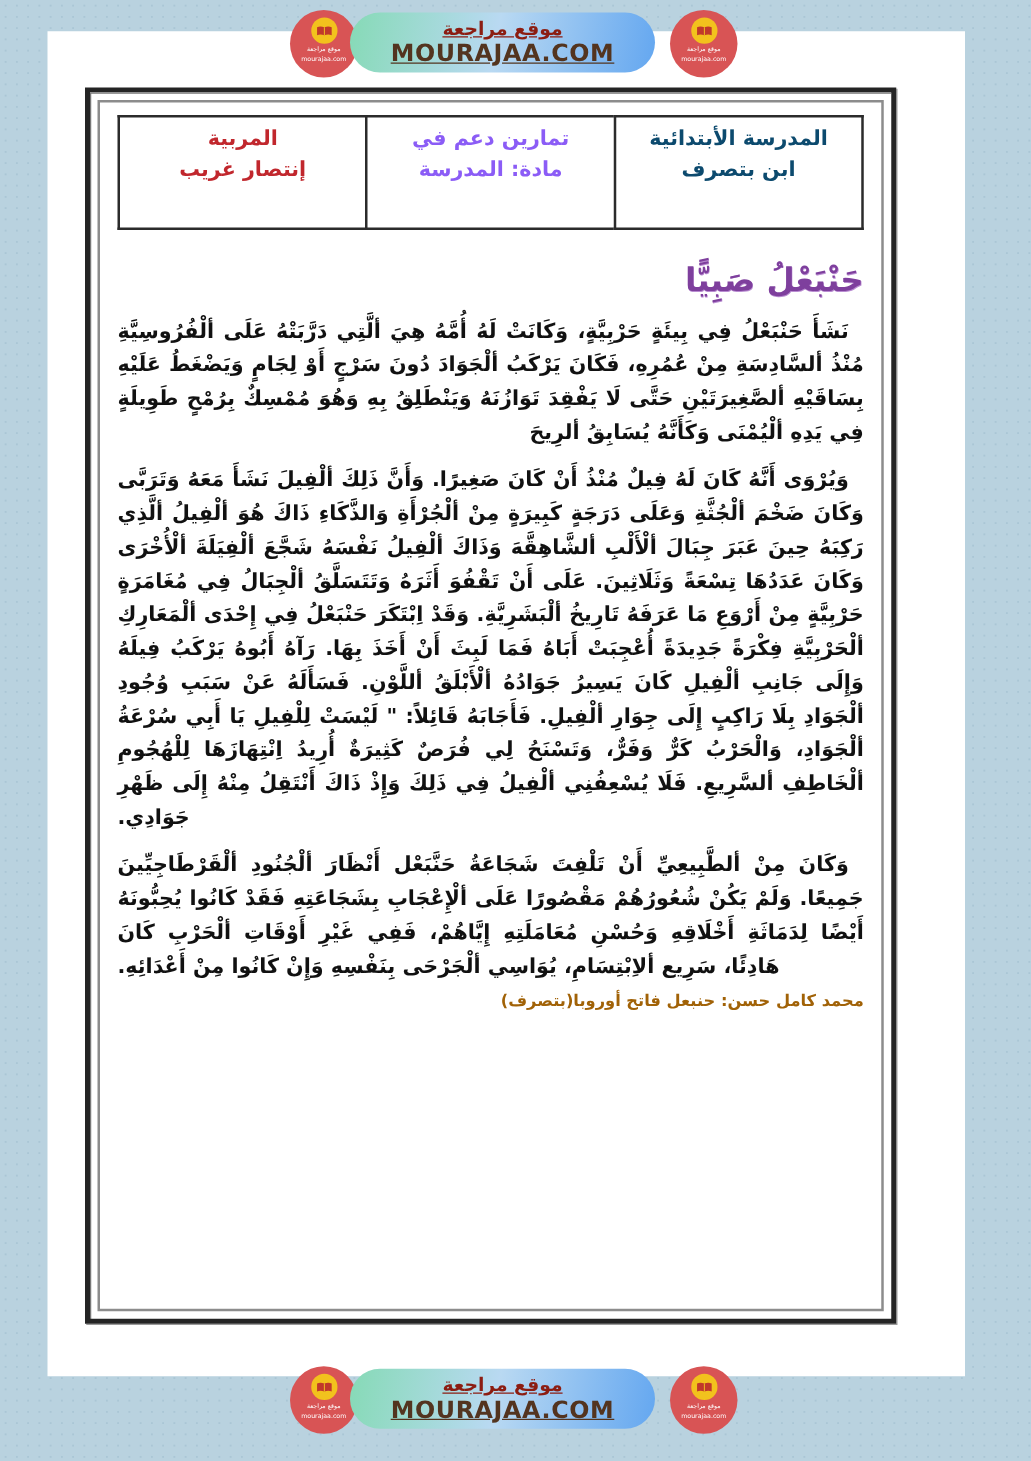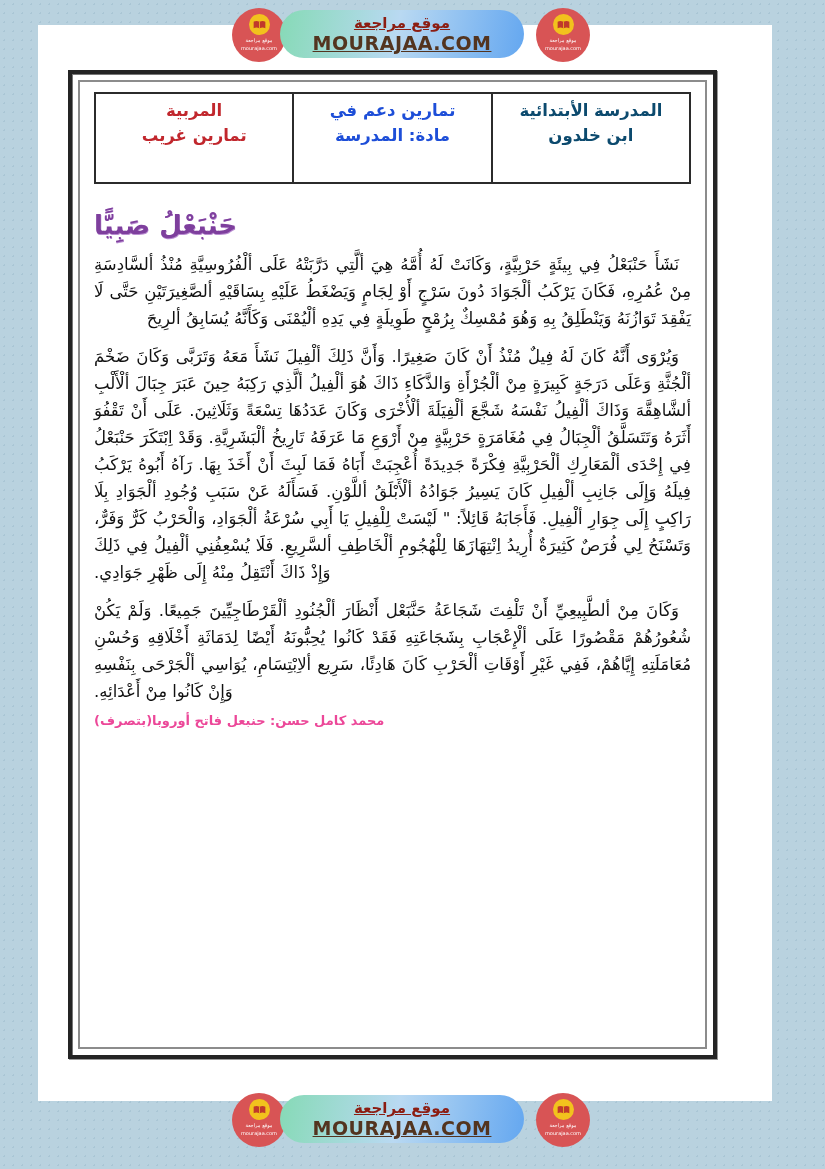--- a/index.html
+++ b/index.html
@@ -63,37 +63,37 @@
   
   .info-table{
     width:100%;border-collapse:collapse;direction:rtl;
     table-layout:fixed;height:92px;
   }
   .info-table td{
     border:2px solid #2b2b2b;vertical-align:top;text-align:center;
     padding-top:4px;font-weight:bold;font-size:16.5px;line-height:25px;margin-left:48px;
   }
   .cell-school{color:#0c4a6e;}
-  .cell-subject{color:#1d4ed8;}
+  .cell-subject{color:#8b5cf6;}
   .cell-teacher{color:#c1272d;}
   
   .lesson-title{
-    margin:26px 0 8px 0;text-align:left;
+    margin:26px 0 8px 0;text-align:right;
     color:#7e3f9d;font-size:26px;font-weight:bold;
     text-shadow:0.5px 0.5px 0 #b98cd1;
   }
   .para{
     margin:11px 0 0 0;color:#111111;font-size:16.5px;line-height:27px;
-    text-align:justify;text-indent:12px;
+    text-align:justify;text-indent:12px;font-weight:bold;
   }
   .para.last-left{text-align-last:left;}
   .para.last-center{text-align-last:center;}
   .attribution{
-    margin-top:8px;direction:rtl;text-align:left;
-    font-size:13px;font-weight:bold;color:#ec4899;
+    margin-top:8px;direction:rtl;text-align:right;
+    font-size:13px;font-weight:bold;color:#a16207;
   }
 </style>
 </head>
 <body>
 
 <div class="page">
 
   <div class="sheet"></div>
 
   <div class="banner top">
@@ -126,29 +126,29 @@
   </div>
 
   <div class="frame-outer">
     <div class="frame-inner">
 
       <table class="info-table">
         <tbody>
             <tr>
           <td class="cell-school">
             <div>المدرسة الأبتدائية</div>
-            <div>ابن خلدون</div>
+            <div>ابن بتصرف</div>
           </td>
           <td class="cell-subject">
             <div>تمارين دعم في</div>
             <div>مادة: المدرسة</div>
           </td>
           <td class="cell-teacher">
             <div>المربية</div>
-            <div>تمارين غريب</div>
+            <div>إنتصار غريب</div>
           </td>
         </tr>
       </tbody>
         </table>
 
       <div class="lesson-title">حَنْبَعْلُ صَبِيًّا</div>
 
       <p class="para">نَشَأَ حَنْبَعْلُ فِي بِيئَةٍ حَرْبِيَّةٍ، وَكَانَتْ لَهُ أُمَّهُ هِيَ ألَّتِي دَرَّبَتْهُ عَلَى ألْفُرُوسِيَّةِ مُنْذُ ألسَّادِسَةِ مِنْ عُمُرِهِ، فَكَانَ يَرْكَبُ ألْجَوَادَ دُونَ سَرْجٍ أَوْ لِجَامٍ وَيَضْغَطُ عَلَيْهِ بِسَاقَيْهِ ألصَّغِيرَتَيْنِ حَتَّى لَا يَفْقِدَ تَوَازُنَهُ وَيَنْطَلِقُ بِهِ وَهُوَ مُمْسِكٌ بِرُمْحٍ طَوِيلَةٍ فِي يَدِهِ ألْيُمْنَى وَكَأَنَّهُ يُسَابِقُ ألرِيحَ</p>
       <p class="para last-left">وَيُرْوَى أَنَّهُ كَانَ لَهُ فِيلٌ مُنْذُ أَنْ كَانَ صَغِيرًا. وَأَنَّ ذَلِكَ ألْفِيلَ نَشَأَ مَعَهُ وَتَرَبَّى وَكَانَ ضَخْمَ ألْجُثَّةِ وَعَلَى دَرَجَةٍ كَبِيرَةٍ مِنْ ألْجُرْأَةِ وَالذَّكَاءِ ذَاكَ هُوَ ألْفِيلُ ألَّذِي رَكِبَهُ حِينَ عَبَرَ جِبَالَ ألْأَلْبِ ألشَّاهِقَّهَ وَذَاكَ ألْفِيلُ نَفْسَهُ شَجَّعَ ألْفِيَلَةَ ألْأُخْرَى وَكَانَ عَدَدُهَا تِسْعَةً وَثَلَاثِينَ. عَلَى أَنْ تَقْفُوَ أَثَرَهُ وَتَتَسَلَّقُ ألْجِبَالُ فِي مُغَامَرَةٍ حَرْبِيَّةٍ مِنْ أَرْوَعِ مَا عَرَفَهُ تَارِيخُ ألْبَشَرِيَّةِ. وَقَدْ اِبْتَكَرَ حَنْبَعْلُ فِي إِحْدَى ألْمَعَارِكِ ألْحَرْبِيَّةِ فِكْرَةً جَدِيدَةً أُعْجِبَتْ أَبَاهُ فَمَا لَبِثَ أَنْ أَخَذَ بِهَا. رَآهُ أَبُوهُ يَرْكَبُ فِيلَهُ وَإِلَى جَانِبِ ألْفِيلِ كَانَ يَسِيرُ جَوَادُهُ ألْأَبْلَقُ أللَّوْنِ. فَسَأَلَهُ عَنْ سَبَبِ وُجُودِ ألْجَوَادِ بِلَا رَاكِبٍ إِلَى جِوَارِ ألْفِيلِ. فَأَجَابَهُ قَائِلاً: " لَيْسَتْ لِلْفِيلِ يَا أَبِي سُرْعَةُ ألْجَوَادِ، وَالْحَرْبُ كَرٌّ وَفَرٌّ، وَتَسْنَحُ لِي فُرَصٌ كَثِيرَةٌ أُرِيدُ اِنْتِهَازَهَا لِلْهُجُومِ ألْخَاطِفِ ألسَّرِيعِ. فَلَا يُسْعِفُنِي ألْفِيلُ فِي ذَلِكَ وَإِذْ ذَاكَ أَنْتَقِلُ مِنْهُ إِلَى ظَهْرِ جَوَادِي.</p>
       <p class="para last-left">وَكَانَ مِنْ ألطَّبِيعِيِّ أَنْ تَلْفِتَ شَجَاعَةُ حَنَّبَعْل أَنْظَارَ ألْجُنُودِ ألْقَرْطَاجِيِّينَ جَمِيعًا. وَلَمْ يَكُنْ شُعُورُهُمْ مَقْصُورًا عَلَى ألْإِعْجَابِ بِشَجَاعَتِهِ فَقَدْ كَانُوا يُحِبُّونَهُ أَيْضًا لِدَمَاثَةِ أَخْلَاقِهِ وَحُسْنِ مُعَامَلَتِهِ إِيَّاهُمْ، فَفِي غَيْرِ أَوْقَاتِ ألْحَرْبِ كَانَ هَادِئًا، سَرِيع ألاِبْتِسَامِ، يُوَاسِي ألْجَرْحَى بِنَفْسِهِ وَإِنْ كَانُوا مِنْ أَعْدَائِهِ.</p>

